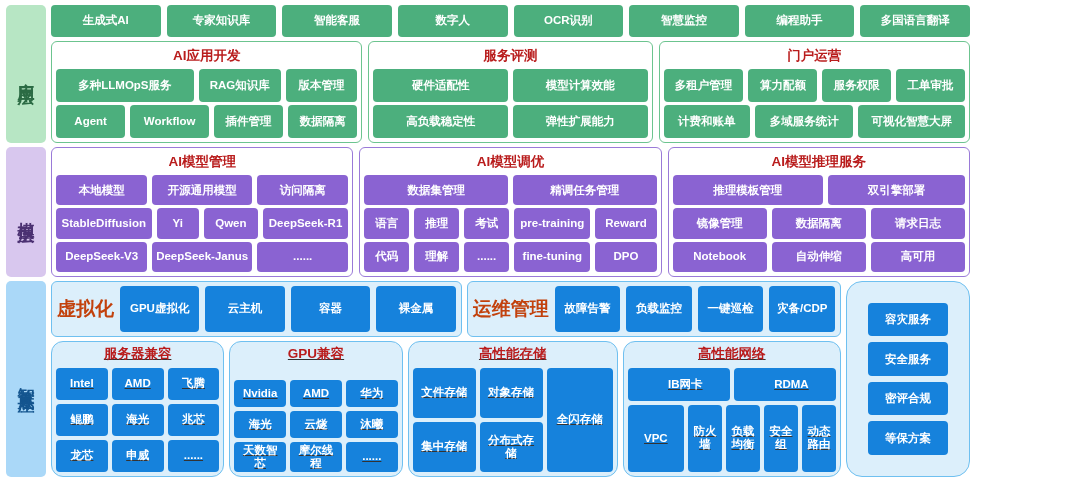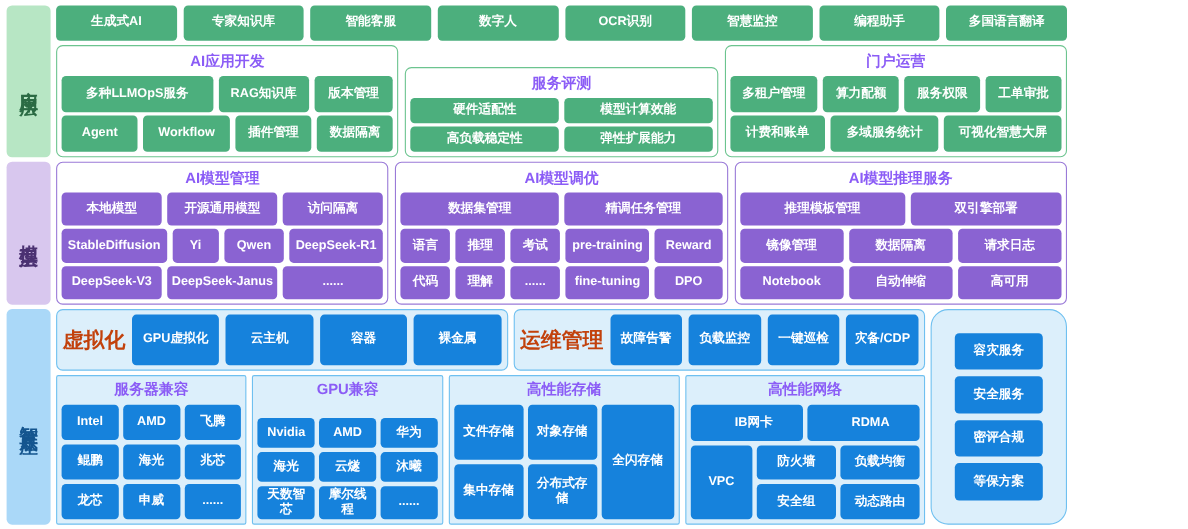--- a/index.html
+++ b/index.html
@@ -39,26 +39,26 @@
 
   
   .app-tags { display:flex; gap:6px; height:32px; }
   .app-tags .chip { flex:1; }
 
   .app-groups { display:flex; gap:6px; flex:1; }
   .panel {
     background:#fff; border:1.5px solid #6cc48f; border-radius:6px;
     padding:3px 4px 4px 4px; display:flex; flex-direction:column; gap:3px; min-width:0;
   }
-  .panel-title { text-align:center; font-weight:bold; font-size:13.5px; color:#8b5cf6; padding:2px 0 1px; }
+  .panel-title { text-align:center; font-weight:bold; font-size:13.5px; color:#b91c1c; padding:2px 0 1px; }
   .row { display:flex; gap:5px; flex:1; }
   .row .chip { flex:1; }
 
   .g-app  { flex:330; }
-  .g-eval { flex:300;margin-top:20px; }
+  .g-eval { flex:300; }
   .g-port { flex:330; }
 
   
   .model-groups { display:flex; gap:6px; flex:1; }
   .panel.pp { border-color:#9a7ad8; }
   .m-manage { flex:330; }
   .m-tune   { flex:330;justify-content:space-between; }
   .m-infer  { flex:330; }
 
   
@@ -71,22 +71,22 @@
     padding:4px 5px; display:flex; align-items:center; gap:6px; min-width:0;
   }
   .bluebox .side-title { font-weight:bold; font-size:19px; color:#c2410c; white-space:nowrap; }
   .bluebox .chips { display:flex; gap:6px; flex:1; height:100%; }
   .bluebox .chips .chip { flex:1; }
   .virt { flex:440; }
   .ops  { flex:400; }
 
   .infra-bottom { display:flex; gap:5px; flex:1; min-width:0; }
   .bluepanel {
-    background:#dceffb; border:1.4px solid #6fc0f0; border-radius:2px;
-    padding:2px 4px 4px 4px; display:flex; flex-direction:column; gap:3px; min-width:0;
+    background:#dceffb; border:1.4px solid #6fc0f0; border-radius:12px;
+    padding:2px 4px 4px 4px; display:flex; flex-direction:column; gap:3px; min-width:0;text-decoration:underline;
   }
   .bluepanel .panel-title { font-size:13.5px; padding:1px 0 2px; }
   .grid3 { flex:1; display:flex; flex-direction:column; gap:4px; }
   .grid3 .row { gap:4px; }
 
   .p-server { flex:200; }
   .p-gpu    { flex:200;gap:15px; }
   .p-store  { flex:245; }
   .p-net    { flex:255; }
 
@@ -97,21 +97,21 @@
   .store-right { flex:1.02; display:flex; }
   .store-right .chip { flex:1; }
 
   
   .net-body { flex:1; display:flex; flex-direction:column; gap:4px; }
   .net-row1 { display:flex; gap:4px; flex:1; }
   .net-row1 .chip { flex:1;padding-left:16px; }
   .net-row2 { display:flex; gap:4px; flex:2.05; }
   .net-vpc { flex:0 0 27%; display:flex; }
   .net-vpc .chip { flex:1; }
-  .net-right { flex:1; display:flex; flex-direction:column; gap:4px; }
+  .net-right { flex:1; display:flex; flex-direction:row; gap:4px; }
   .net-right .row { gap:4px; }
 
   
   .svc-col {
     flex:0 0 124px; background:#dceffb; border:1.4px solid #6fc0f0; border-radius:16px;
     padding:21px; display:flex; flex-direction:column; gap:6px;
   }
   .svc-col .chip { flex:1; }
 </style>
 </head>

